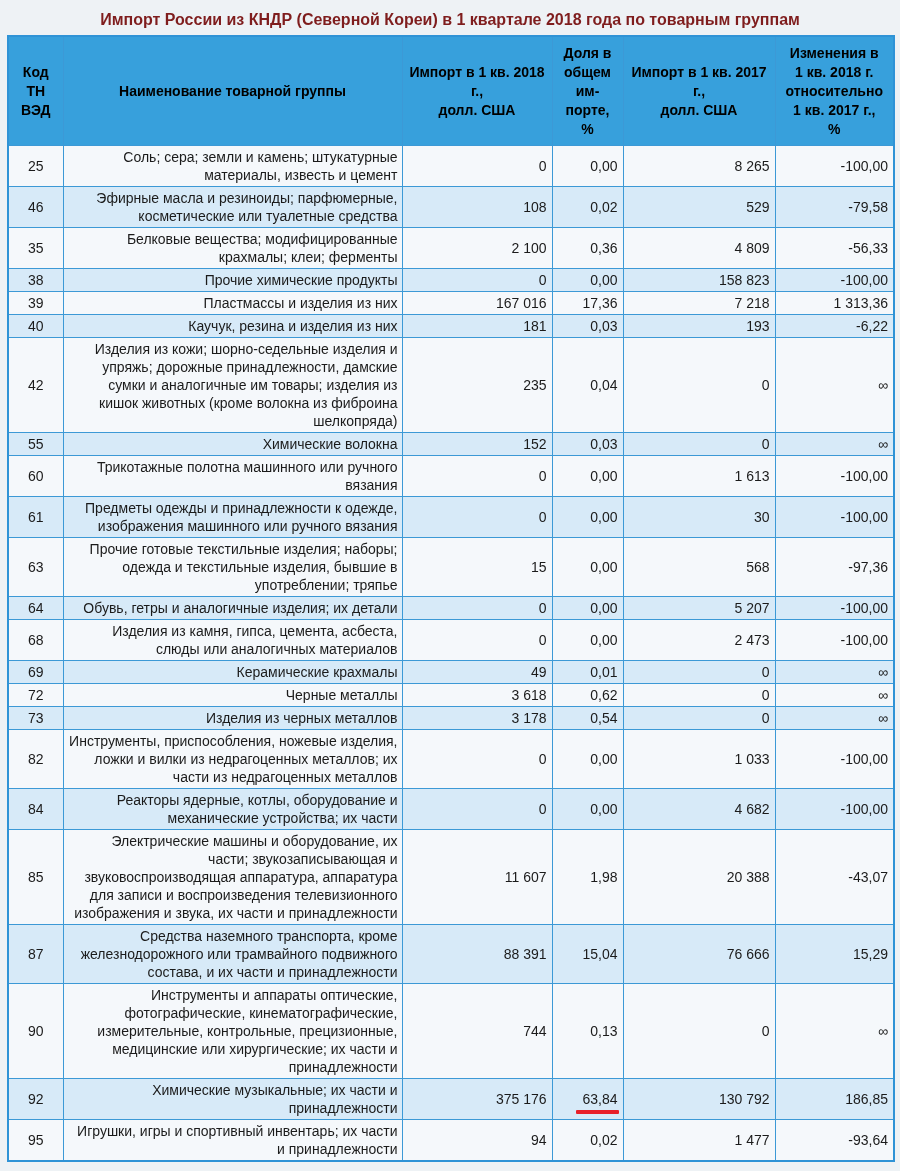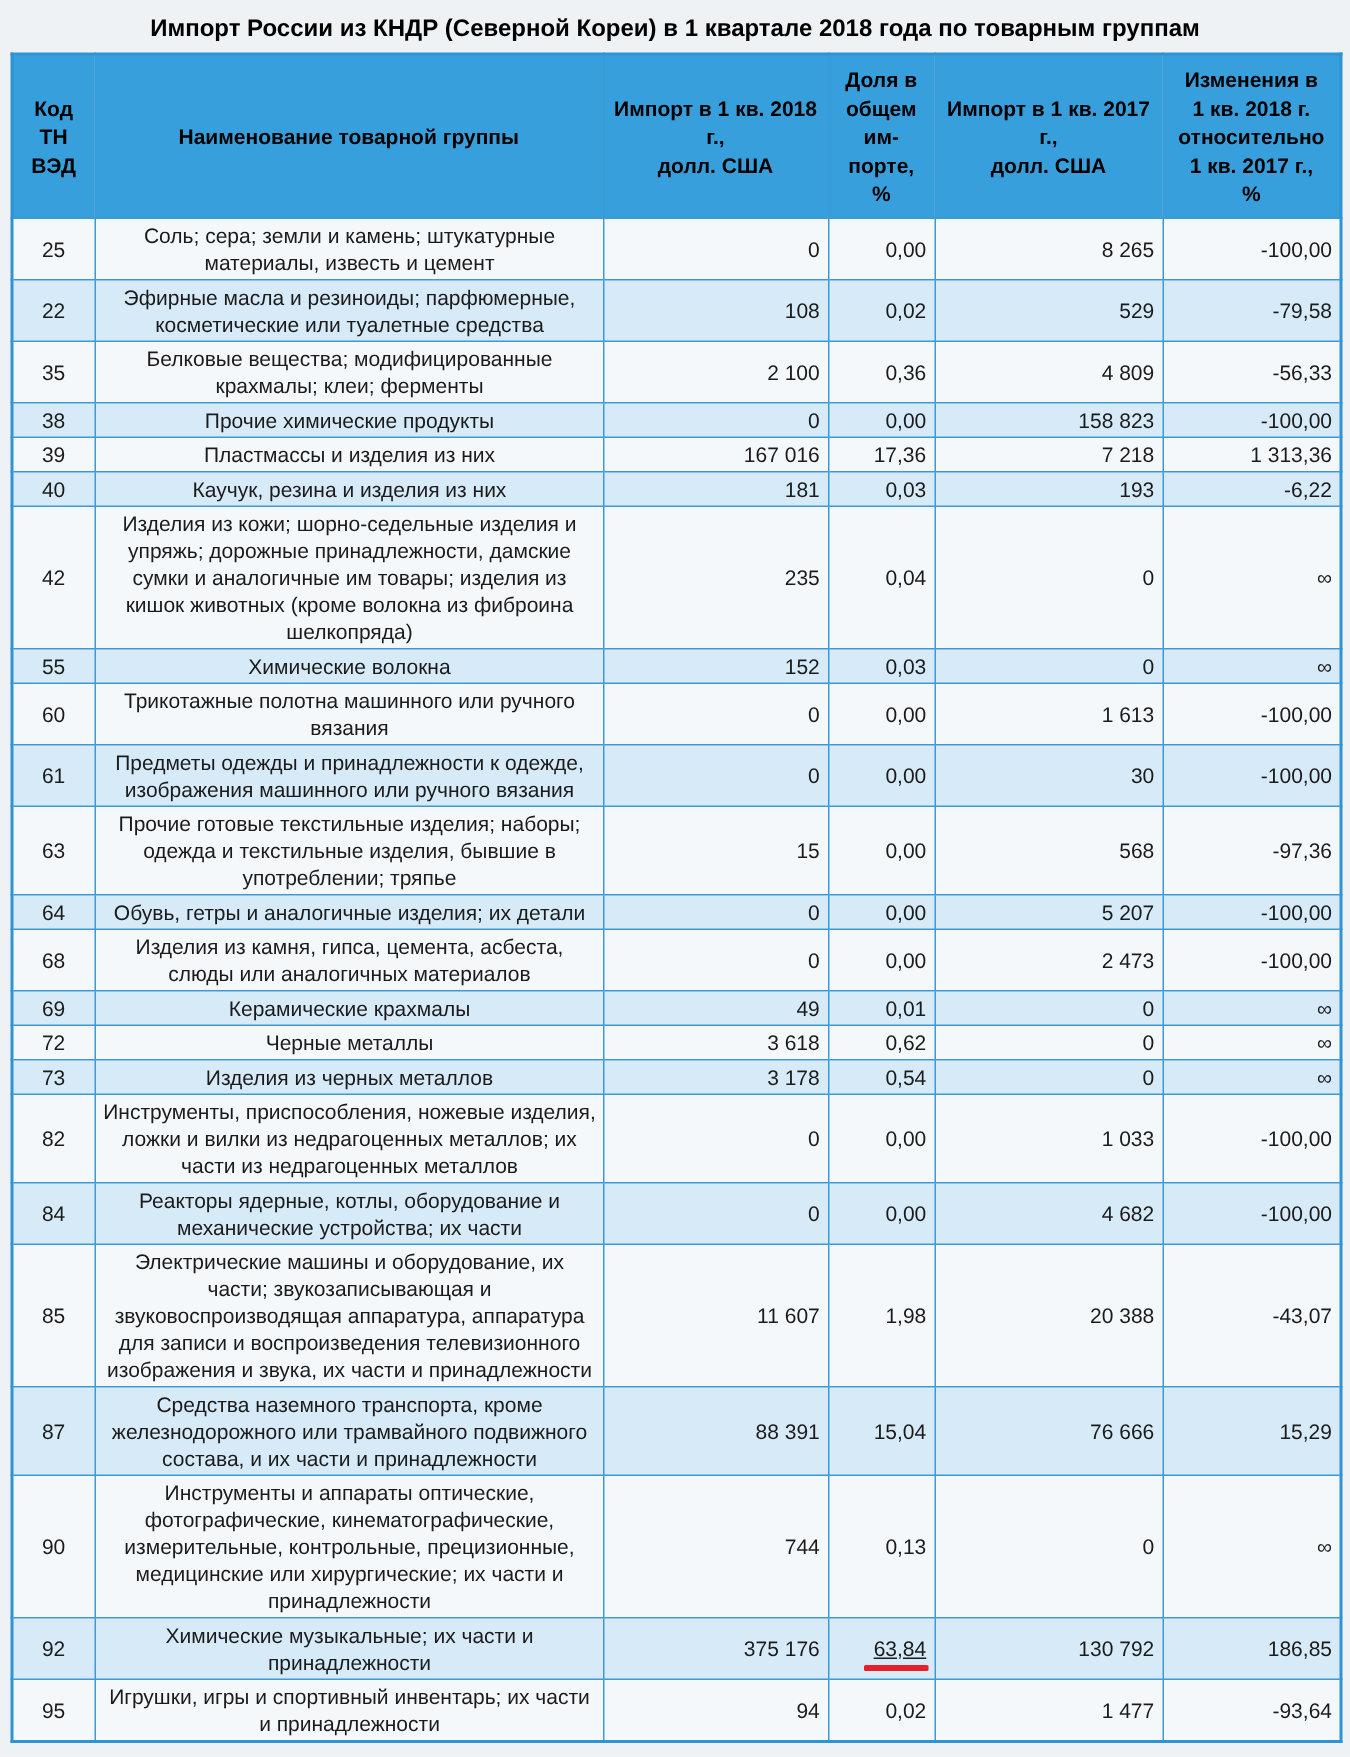--- a/index.html
+++ b/index.html
@@ -8,21 +8,21 @@
     background: #eef2f5;
     font-family: "Liberation Sans", sans-serif;
     color: #1b1b1b;
   }
   .page-title {
     margin: 9px 8px 5px 8px;
     font-size: 16px;
     line-height: 21px;
     font-weight: bold;
     text-align: center;
-    color: #000000;
+    color: #7f1d1d;
   }
   table.imports {
     border-collapse: collapse;
     table-layout: fixed;
     width: 886px;
     margin: 0 7px 4px 7px;
     background: #f5f8fb;
     border: 2px solid #2f93d6;
   }
   th, td { border: 1px solid #3c99d6; }
@@ -40,26 +40,25 @@
   }
   td {
     font-size: 14px;
     line-height: 18px;
     vertical-align: middle;
     padding: 2px 4px;
     background: #f5f8fb;
   }
   tr.alt td { background: #d7eaf8; }
   td.code { text-align: center; margin-top: 12px; }
-  td.name { text-align: center; padding-left: 5px; }
+  td.name { text-align: right; padding-left: 5px; }
   td.num  { text-align: right; padding-right: 5px; }
   td.marked span {
     position: relative;
     display: inline-block;
-    text-decoration: underline;
   }
   td.marked span::after {
     content: "";
     position: absolute;
     left: -6px;
     right: -1px;
     bottom: -6px;
     height: 4px;
     background: #e8202a;
     border-radius: 1px;
@@ -108,21 +107,21 @@
     <tbody id="table-body">
         <tr>
           <td class="code"><span>25</span></td>
           <td class="name"><span>Соль; сера; земли и камень; штукатурные материалы, известь и цемент</span></td>
           <td class="num"><span>0</span></td>
           <td class="num"><span>0,00</span></td>
           <td class="num"><span>8 265</span></td>
           <td class="num"><span>-100,00</span></td>
         </tr>
         <tr class="alt">
-          <td class="code"><span>22</span></td>
+          <td class="code"><span>46</span></td>
           <td class="name"><span>Эфирные масла и резиноиды; парфюмерные, косметические или туалетные средства</span></td>
           <td class="num"><span>108</span></td>
           <td class="num"><span>0,02</span></td>
           <td class="num"><span>529</span></td>
           <td class="num"><span>-79,58</span></td>
         </tr>
         <tr>
           <td class="code"><span>35</span></td>
           <td class="name"><span>Белковые вещества; модифицированные крахмалы; клеи; ферменты</span></td>
           <td class="num"><span>2 100</span></td>

